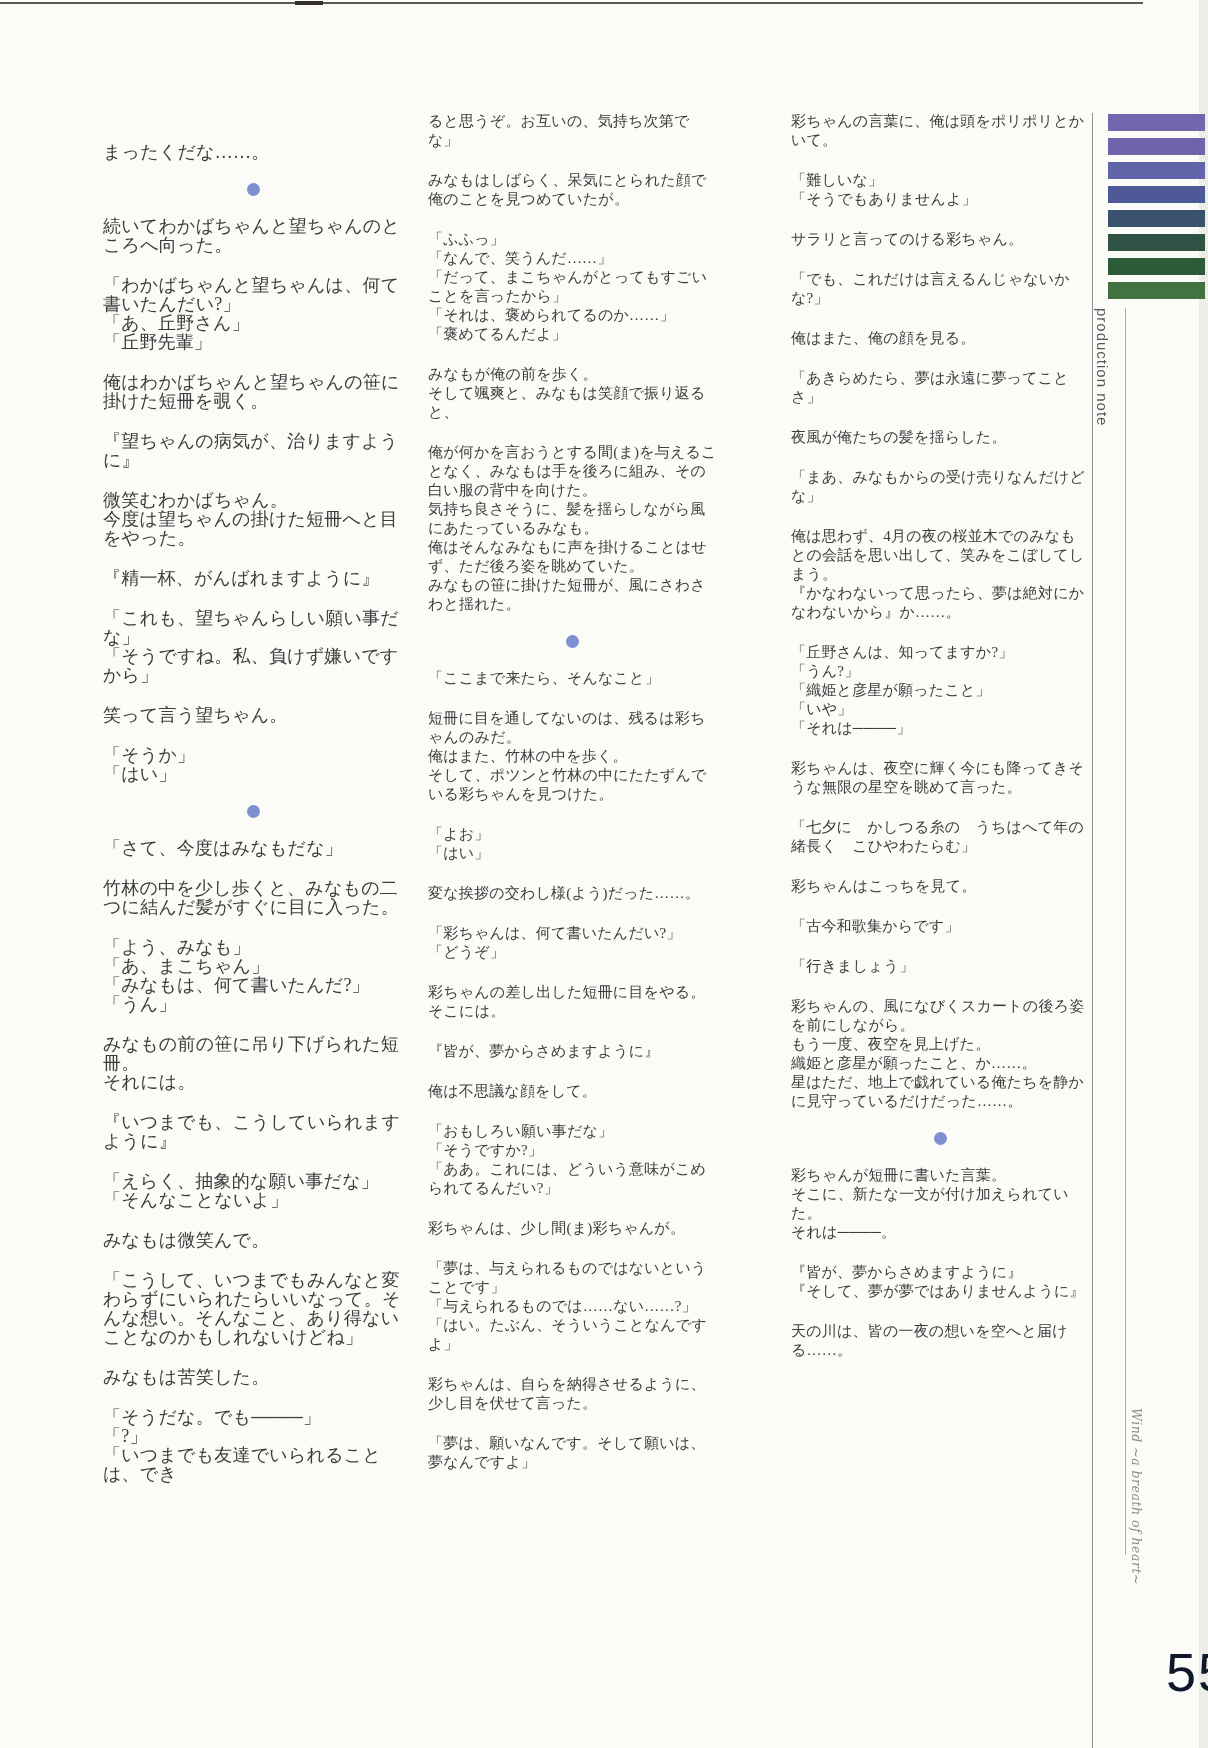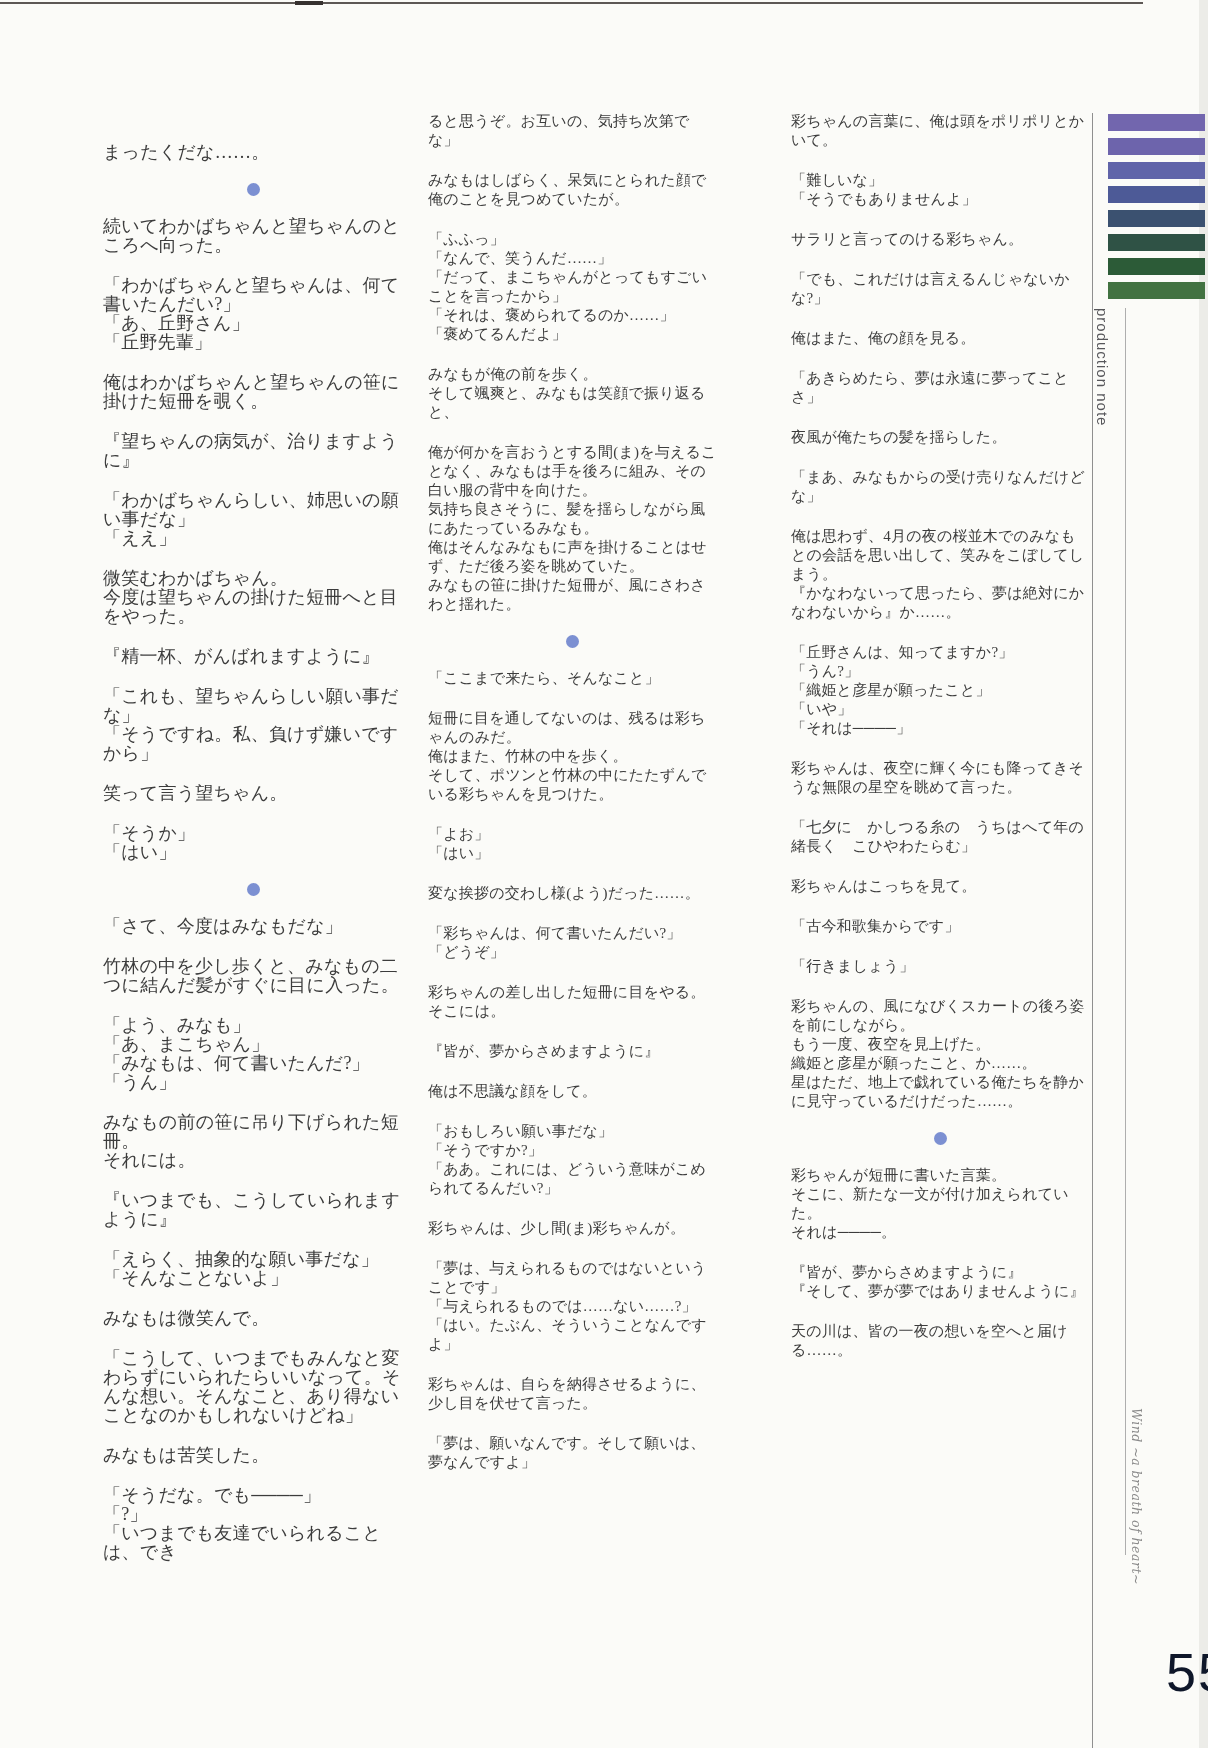--- a/index.html
+++ b/index.html
@@ -68,22 +68,20 @@
     <div class="para">まったくだな……。</div>
     <div class="dot-sep">
       <span style="background: rgb(124, 144, 210);"></span>
     </div>
     <div class="para">続いてわかばちゃんと望ちゃんのところへ向った。</div>
     <div class="para">「わかばちゃんと望ちゃんは、何て書いたんだい?」
 「あ、丘野さん」
 「丘野先輩」</div>
     <div class="para">俺はわかばちゃんと望ちゃんの笹に掛けた短冊を覗く。</div>
     <div class="para">『望ちゃんの病気が、治りますように』</div>
-    <div class="para">「わかばちゃんらしい、姉思いの願い事だな」
-「ええ」</div>
     <div class="para">微笑むわかばちゃん。
 今度は望ちゃんの掛けた短冊へと目をやった。</div>
     <div class="para">『精一杯、がんばれますように』</div>
     <div class="para">「これも、望ちゃんらしい願い事だな」
 「そうですね。私、負けず嫌いですから」</div>
     <div class="para">笑って言う望ちゃん。</div>
     <div class="para">「そうか」
 「はい」</div>
     <div class="dot-sep">
       <span style="background: rgb(124, 144, 210);"></span>

